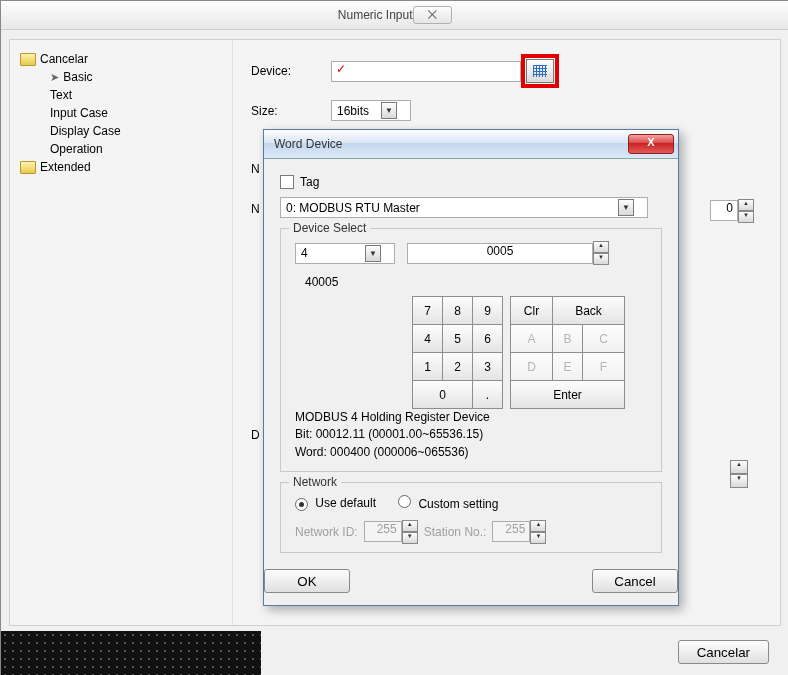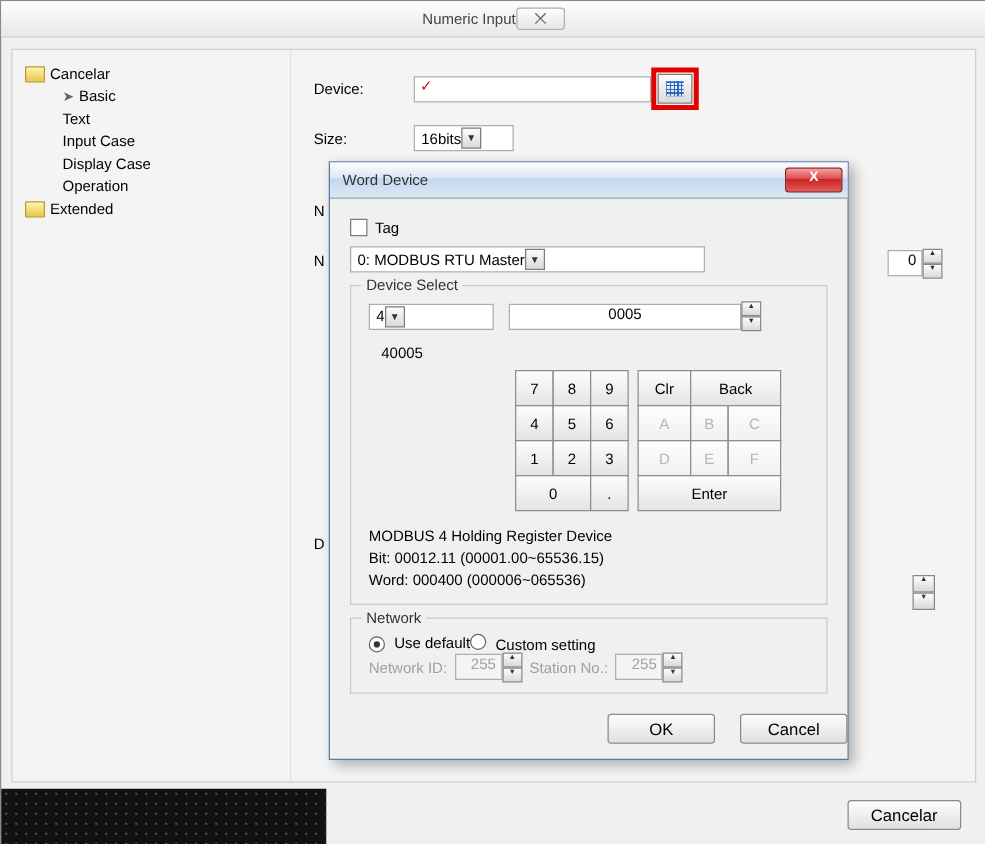--- a/index.html
+++ b/index.html
@@ -15,60 +15,60 @@
 .tree-children{padding-left:34px}
 .tree-children .tree-item{padding-left:0}
 .form-pane{flex:1;padding:14px 18px;position:relative}
 .row{display:flex;align-items:center;margin-bottom:12px;gap:0}
 .label{width:80px}
 .text-input{height:21px;border:1px solid #abadb3;background:#fff;padding:0 4px;box-sizing:border-box}
 .device-input{width:190px;color:#d00}
 .device-btn-wrap{border:4px solid #e40000;padding:1px;display:inline-block}
 .device-btn{width:26px;height:22px;border:1px solid #7a7a7a;background:linear-gradient(#fdfdfd,#dadada);display:flex;align-items:center;justify-content:center}
 .grid-icon{width:14px;height:12px;background:repeating-linear-gradient(to bottom,#2a6bc4 0 1px,transparent 1px 3px),repeating-linear-gradient(to right,#2a6bc4 0 1px,transparent 1px 3px)}
-.combo{height:21px;border:1px solid #abadb3;background:#fff;display:inline-flex;align-items:center;padding:0 13px 0 5px;box-sizing:border-box}
+.combo{height:21px;border:1px solid #abadb3;background:#fff;display:inline-flex;align-items:center;justify-content:space-between;padding:0 13px 0 5px;box-sizing:border-box}
 .combo-size{width:80px}
 .combo-btn{width:14px;height:15px;border:1px solid #7a7a7a;background:linear-gradient(#fdfdfd,#d9d9d9);display:flex;align-items:center;justify-content:center;font-size:8px;color:#333}
 .hidden-n{position:absolute;left:18px;color:#000}
 .spinner-mini{display:inline-flex;align-items:center;height:21px}
 .spinner-mini .text-input{width:28px;text-align:right}
 .spin-btns{display:flex;flex-direction:column}
 .spin-btn{width:14px;height:10px;border:1px solid #888;background:linear-gradient(#fdfdfd,#d9d9d9);font-size:6px;line-height:6px;text-align:center;color:#333}
 .bottom-btns{position:absolute;right:20px;bottom:12px}
 .btn{height:24px;padding:0 18px;border:1px solid #8a8a8a;background:linear-gradient(#fdfdfd,#e0e0e0);border-radius:3px}
 .stray-spinner{position:absolute;right:32px;top:420px;display:flex;flex-direction:column}
 .stray-spinner .spin-btn{width:16px;height:12px}
 
 
 .dlg{position:absolute;left:262px;top:128px;width:414px;border:1px solid #5a7aa6;background:#f0f0f0;box-shadow:4px 4px 10px rgba(0,0,0,.3)}
 .dlg-title{height:28px;background:linear-gradient(#fdfdfd,#dbe6f4 45%,#c4d7ef 46%,#dce8f6);border-bottom:1px solid #8aa;display:flex;align-items:center;justify-content:space-between;padding:0 4px 0 10px;color:#333}
 .dlg-close{width:44px;height:18px;background:linear-gradient(#f5a0a0,#da4b4b 45%,#c92222 46%,#e65a5a);border:1px solid #8a2222;border-radius:3px;color:#fff;text-align:center;font-weight:bold;line-height:15px;font-size:11px}
 .dlg-body{padding:12px 16px 10px}
 .chk-row{display:flex;align-items:center;gap:6px;margin:4px 0 8px}
 .chk{width:12px;height:12px;border:1px solid #7a7a7a;background:#fff}
-.combo-wide{width:284px}
+.combo-wide{width:368px}
 .fieldset{border:1px solid #c9c9c9;padding:12px 14px 10px;margin-top:10px;position:relative}
 .fieldset-title{position:absolute;top:-8px;left:8px;background:#f0f0f0;padding:0 4px;color:#333}
 .ds-top{display:flex;gap:12px;align-items:center}
 .combo-reg{width:100px}
 .addr-input{flex:1;text-align:center}
 .addr-spin{display:flex;align-items:center;gap:0}
 .addr-spin .text-input{width:186px}
 .result-addr{margin:10px 0 8px 10px}
 .keypad{margin-left:118px;display:grid;grid-template-columns:30px 30px 30px 8px 42px 30px 42px;grid-auto-rows:28px;gap:0}
 .kpad-btn{border:1px solid #8e8e8e;background:linear-gradient(#fdfdfd,#e4e4e4);display:flex;align-items:center;justify-content:center;margin:-1px 0 0 -1px}
 .kpad-dis{color:#b5b5b5;background:linear-gradient(#fdfdfd,#f1f1f1)}
 .kpad-spacer{border:none;background:none}
-.info-lines{margin-top:12px;line-height:1.45}
-.net-row{display:flex;align-items:flex-start;}
+.info-lines{line-height:1.45}
+.net-row{display:flex;align-items:center;gap:22px;margin-bottom:10px}
 .radio{width:11px;height:11px;border:1px solid #666;border-radius:50%;display:inline-flex;align-items:center;justify-content:center;margin-right:4px;background:#fff}
 .radio-dot{width:5px;height:5px;background:#333;border-radius:50%}
 .net-fields{display:flex;align-items:center;gap:6px;color:#a0a0a0}
 .net-fields .text-input{color:#a0a0a0;background:#f4f4f4}
-.dlg-btns{display:flex;gap:20px;justify-content:flex-end;padding:6px 0 12px}
+.dlg-btns{display:flex;gap:8px;justify-content:space-between;padding:6px 0 12px}
 .dlg-btns .btn{width:86px}
 .dots-strip{position:absolute;left:0;bottom:0;height:45px;width:260px;background:#111;background-image:radial-gradient(#555 1px,transparent 1px);background-size:8px 8px}
 </style>
 </head>
 <body>
 
 <div class="outer-window">
   <div class="title-bar">
     <span class="title-text">Numeric Input</span>
     <span class="close-chip">⨉</span>

